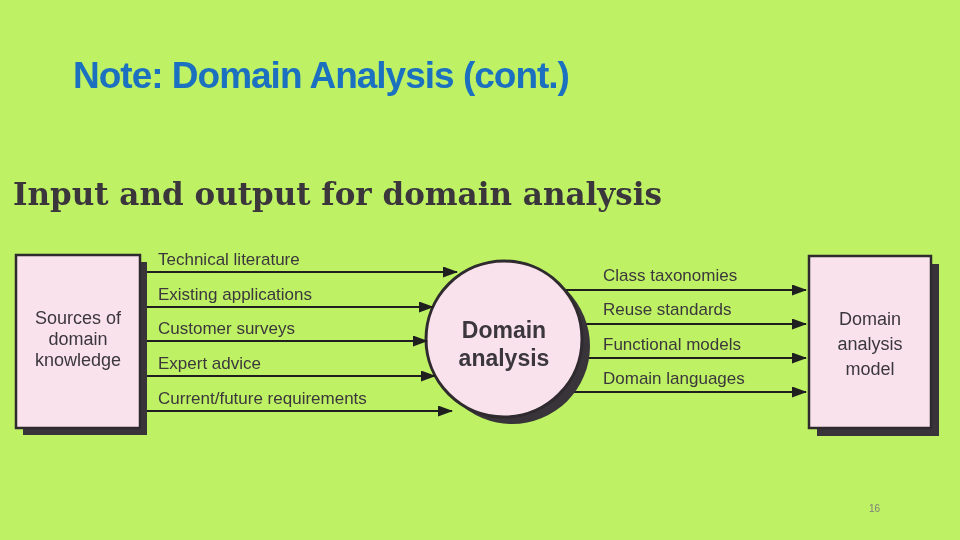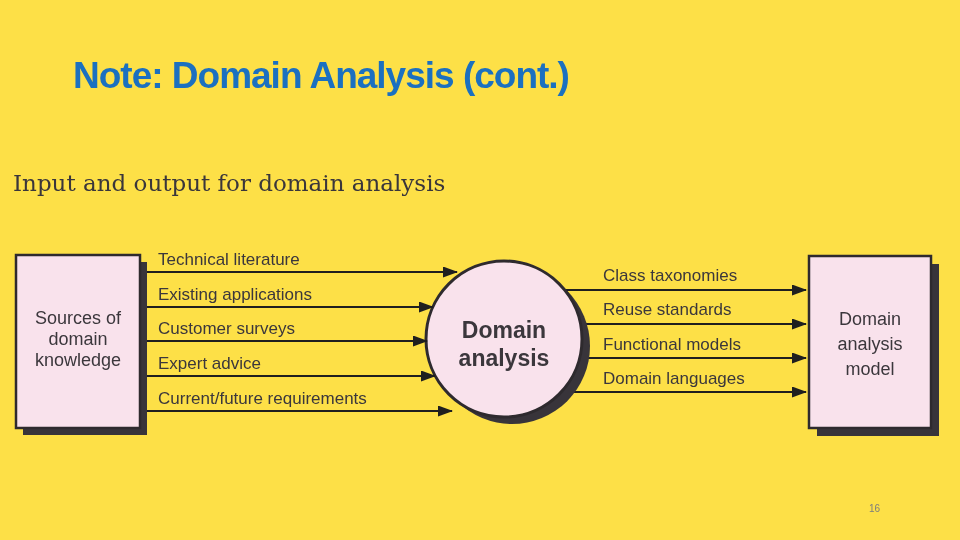--- a/index.html
+++ b/index.html
@@ -1,30 +1,30 @@
 <!DOCTYPE html>
 <html><head>
 <meta charset="utf-8">
 <style>
   * { margin: 0; padding: 0; box-sizing: border-box; }
   html, body { width: 960px; height: 540px; background: #ffffff; overflow: hidden; }
   .slide {
-    position: relative; width: 960px; height: 540px; background: #fde047;
+    position: relative; width: 960px; height: 540px; background: #bef264;
     font-family: "Liberation Sans", sans-serif;
     text-align: center;
   }
   .slide-title {
     position: absolute; left: 73px; top: 55px;
     font-size: 37px; font-weight: bold; letter-spacing: -1px;
     color: #1b70c0; white-space: nowrap;
   }
   .figure-caption {
-    position: absolute; left: 13px; top: 170px;
+    position: absolute; left: 13px; top: 176px;
     font-family: "DejaVu Serif", serif;
-    font-size: 23px; font-weight: normal; letter-spacing: 0px;
+    font-size: 31px; font-weight: bold; letter-spacing: 0px;
     color: #3a363b; white-space: nowrap;
   }
   .diagram-svg { position: absolute; left: 0; top: 0; width: 960px; height: 540px; }
   .page-number {
     position: absolute; left: 869px; top: 503px;
     font-size: 10px; color: #7d7d7d;
   }
   svg text {
     font-family: "Liberation Sans", sans-serif;
     fill: #3b373c;

